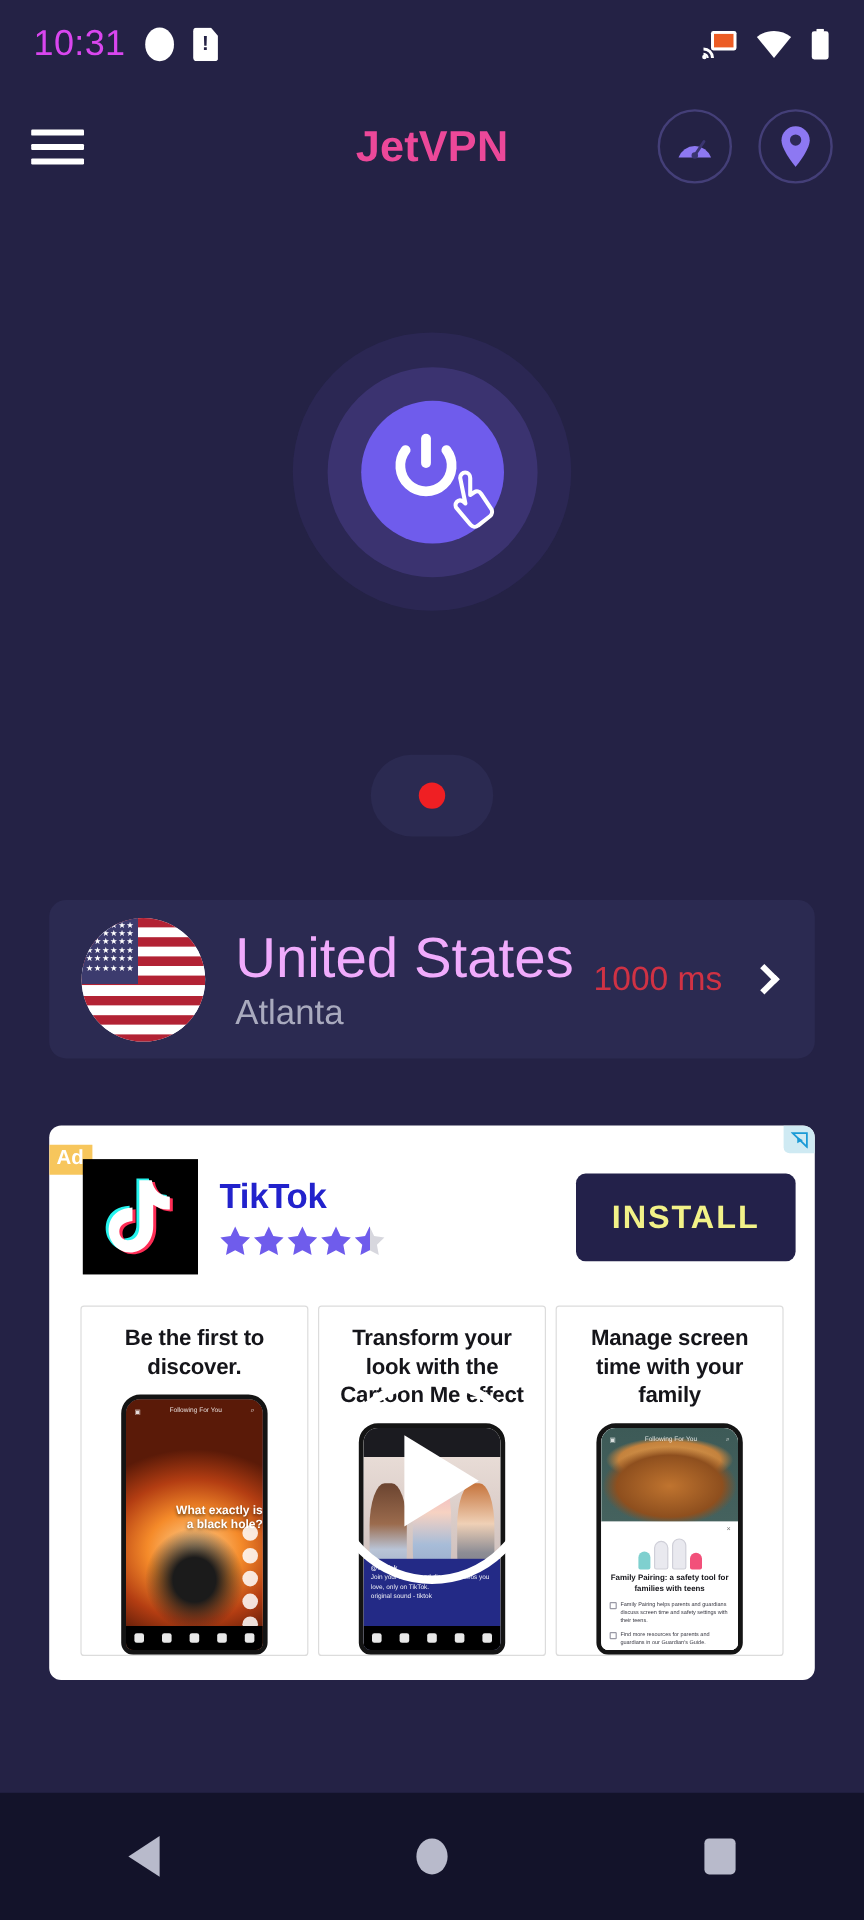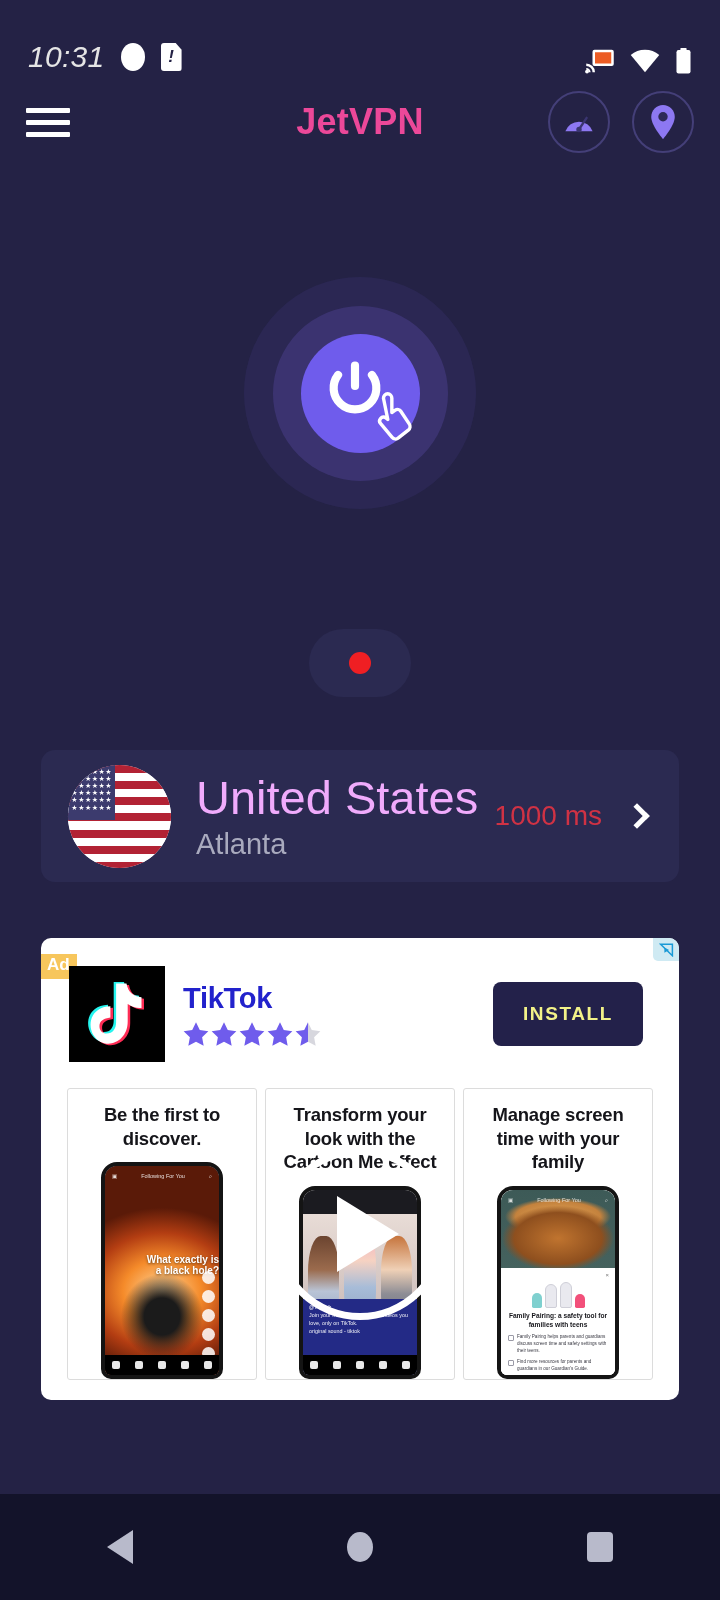--- a/index.html
+++ b/index.html
@@ -15,24 +15,23 @@
     background: #242245;
     display: flex;
     flex-direction: column;
   }
 
   
   .statusbar {
     height: 74px;
     flex: 0 0 74px;
     display: flex;
-    align-items: flex-end;
+    align-items: center;
     padding: 0 28px;
-    color: #e5e5e5;
-    font-style: italic;
+    color: #d946ef;
   }
   .sb-left { display: flex; align-items: center; gap: 16px; }
   .sb-time { font-size: 30px; font-weight: 400; letter-spacing: .3px; }
   .sb-dot {
     width: 24px; height: 28px; background: #ffffff; border-radius: 50%;
   }
   .sb-sim {
     position: relative;
     width: 21px; height: 28px;
     background: #ffffff;
@@ -192,37 +191,37 @@
   }
   .adchoices {
     position: absolute; right: 0; top: 0;
     width: 26px; height: 23px;
     background: #cfeaf3;
     border-bottom-left-radius: 5px;
     display: flex; align-items: center; justify-content: center;
   }
   .ad-head {
     display: flex; align-items: center;
-    padding: 28px 36px 0 28px;
+    padding: 28px 16px 0 28px;
   }
   .tiktok-logo {
     width: 96px; height: 96px; background: #000000;
     flex: 0 0 96px; position: relative; overflow: hidden;
   }
   .ad-meta { margin-left: 18px; }
   .ad-appname {
     font-size: 29px; font-weight: 700; color: #2222cc;
     letter-spacing: -.3px;
   }
   .stars { margin-top: 6px; display: flex; gap: 2px; }
   .install-btn {
     margin-left: auto;
     background: #23214a;
     color: #f2f288;
-    font-size: 19px;
+    font-size: 27px;
     font-weight: 700;
     letter-spacing: 1.6px;
     padding: 21px 30px;
     border: none;
     border-radius: 8px;
     cursor: pointer;
     font-family: "Liberation Sans", sans-serif;
   }
   .ad-cards {
     margin-top: 26px;

